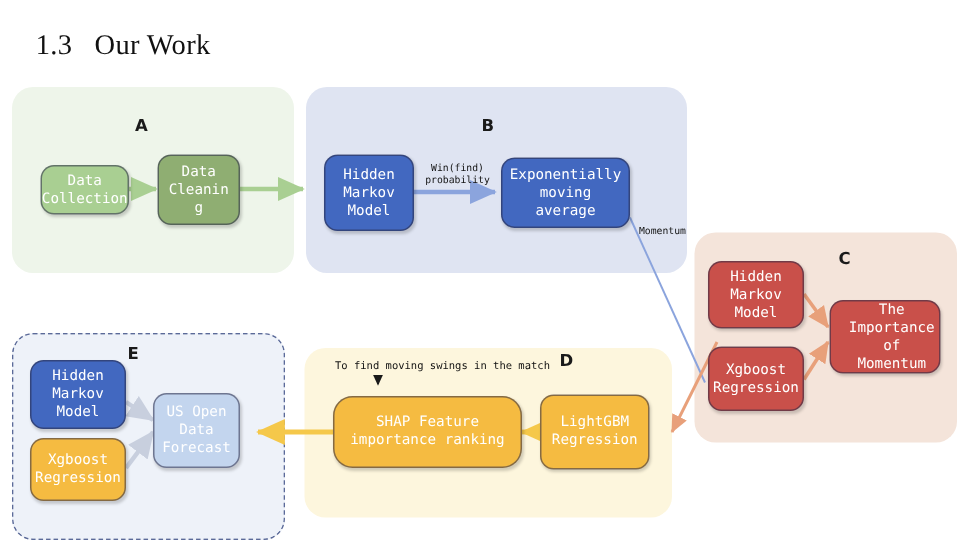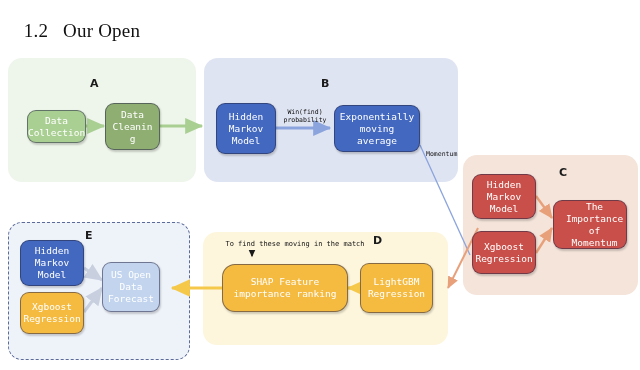--- a/index.html
+++ b/index.html
@@ -42,21 +42,21 @@
   }
 
   svg.links{position:absolute;left:0;top:0;width:640px;height:370px;pointer-events:none;}
 </style>
 </head>
 <body>
 
 <div id="canvas">
 
   <div class="heading">
-    <span>1.2</span><span>&nbsp;&nbsp;&nbsp;</span><span>Our Open</span>
+    <span>1.3</span><span>&nbsp;&nbsp;&nbsp;</span><span>Our Work</span>
   </div>
 
   <div class="panel" style="left:8px;top:58px;width:188px;height:124px;background:#eef5ea;"></div>
   <div class="panel" style="left:204px;top:58px;width:254px;height:124px;background:#dfe4f2;"></div>
   <div class="panel" style="left:463px;top:155px;width:175px;height:140px;background:#f4e4da;"></div>
   <div class="panel" style="left:203px;top:232px;width:245px;height:113px;background:#fdf6dd;"></div>
   <div class="panel" style="left:8px;top:222px;width:180px;height:136px;background:#eef2f9;border:1.4px dashed #5b6a99;"></div>
 
   <svg class="links" viewBox="0 0 640 370">
     <defs>
@@ -117,21 +117,21 @@
   <div class="node" style="left:334px;top:105px;width:86px;height:47px;background:#4268c0;">Exponentially moving average</div>
 
   <div class="edge-label" style="left:276px;top:108px;width:58px;">Win(find)
 probability</div>
   <div class="edge-label" style="left:426px;top:130px;width:54px;text-align:left;margin-top:20px;">Momentum</div>
 
   <div class="node" style="left:472px;top:174px;width:64px;height:45px;background:#c9504a;">Hidden Markov Model</div>
   <div class="node" style="left:472px;top:231px;width:64px;height:43px;background:#c9504a;">Xgboost Regression</div>
   <div class="node" style="left:553px;top:200px;width:74px;height:49px;background:#c9504a;padding-left:12px;">The Importance of Momentum</div>
 
-  <div class="edge-label" style="left:210px;top:240px;width:170px;font-size:7px;">To find these moving in the match</div>
+  <div class="edge-label" style="left:210px;top:240px;width:170px;font-size:7px;">To find moving swings in the match</div>
   <div class="node" style="left:222px;top:264px;width:126px;height:48px;background:#f5bb41;border-radius:13px;">SHAP Feature importance ranking</div>
   <div class="node" style="left:360px;top:263px;width:73px;height:50px;background:#f5bb41;">LightGBM Regression</div>
 
   <div class="node" style="left:20px;top:240px;width:64px;height:46px;background:#4268c0;">Hidden Markov Model</div>
   <div class="node" style="left:20px;top:292px;width:64px;height:42px;background:#f5bb41;">Xgboost Regression</div>
   <div class="node" style="left:102px;top:262px;width:58px;height:50px;background:#c3d5ee;color:#ffffff;">US Open Data Forecast</div>
 
 </div>
 
 </body></html>

